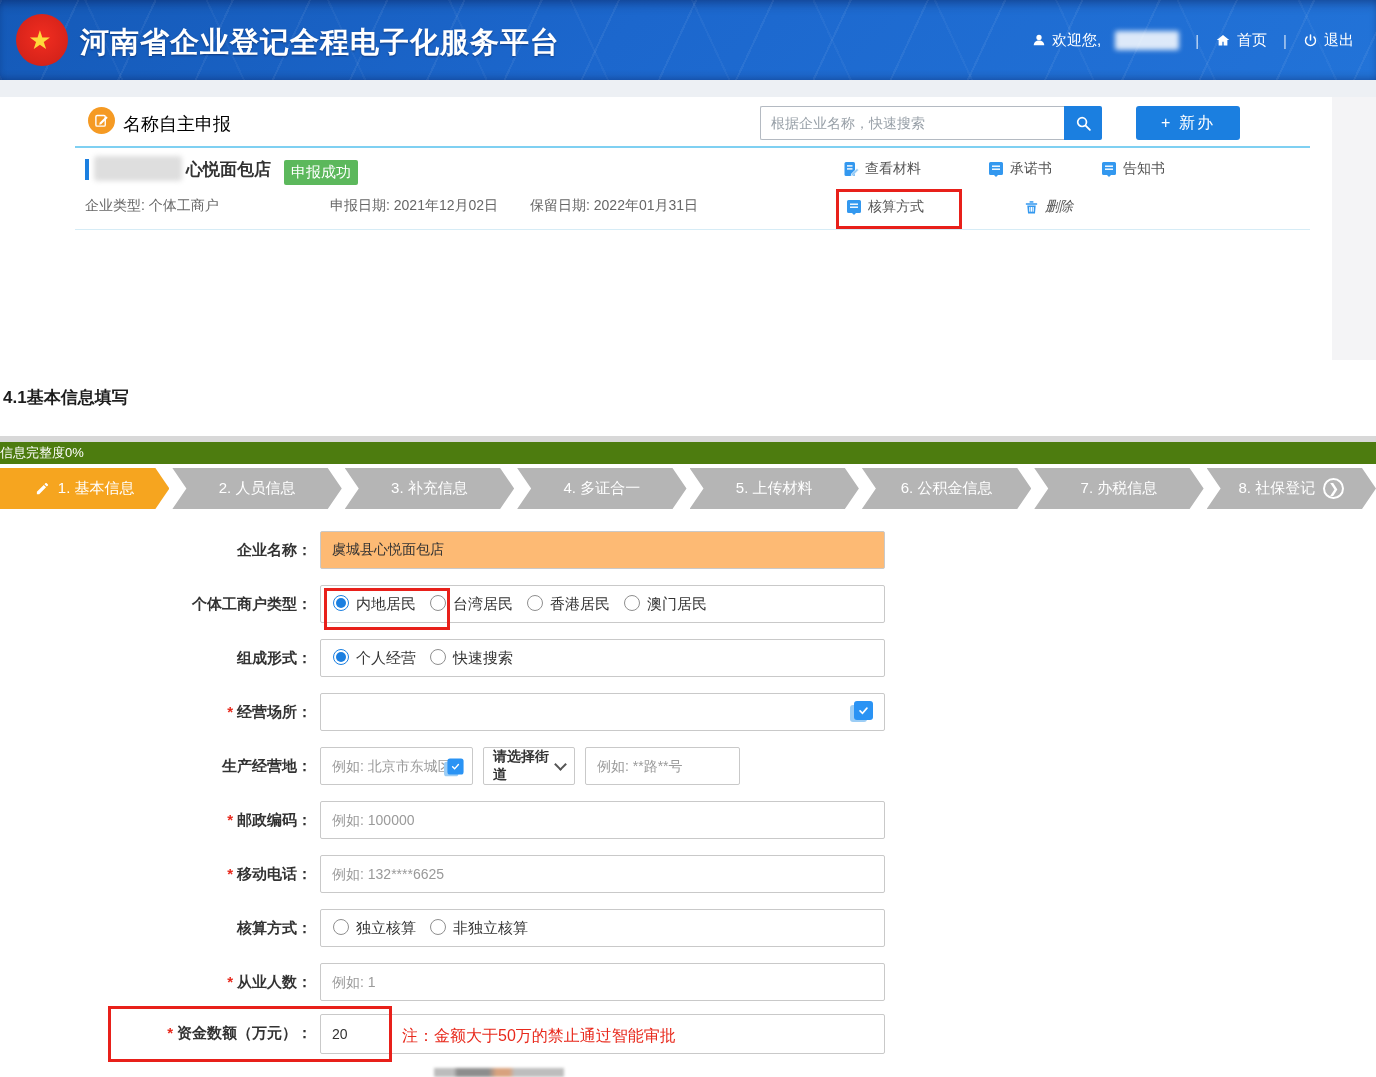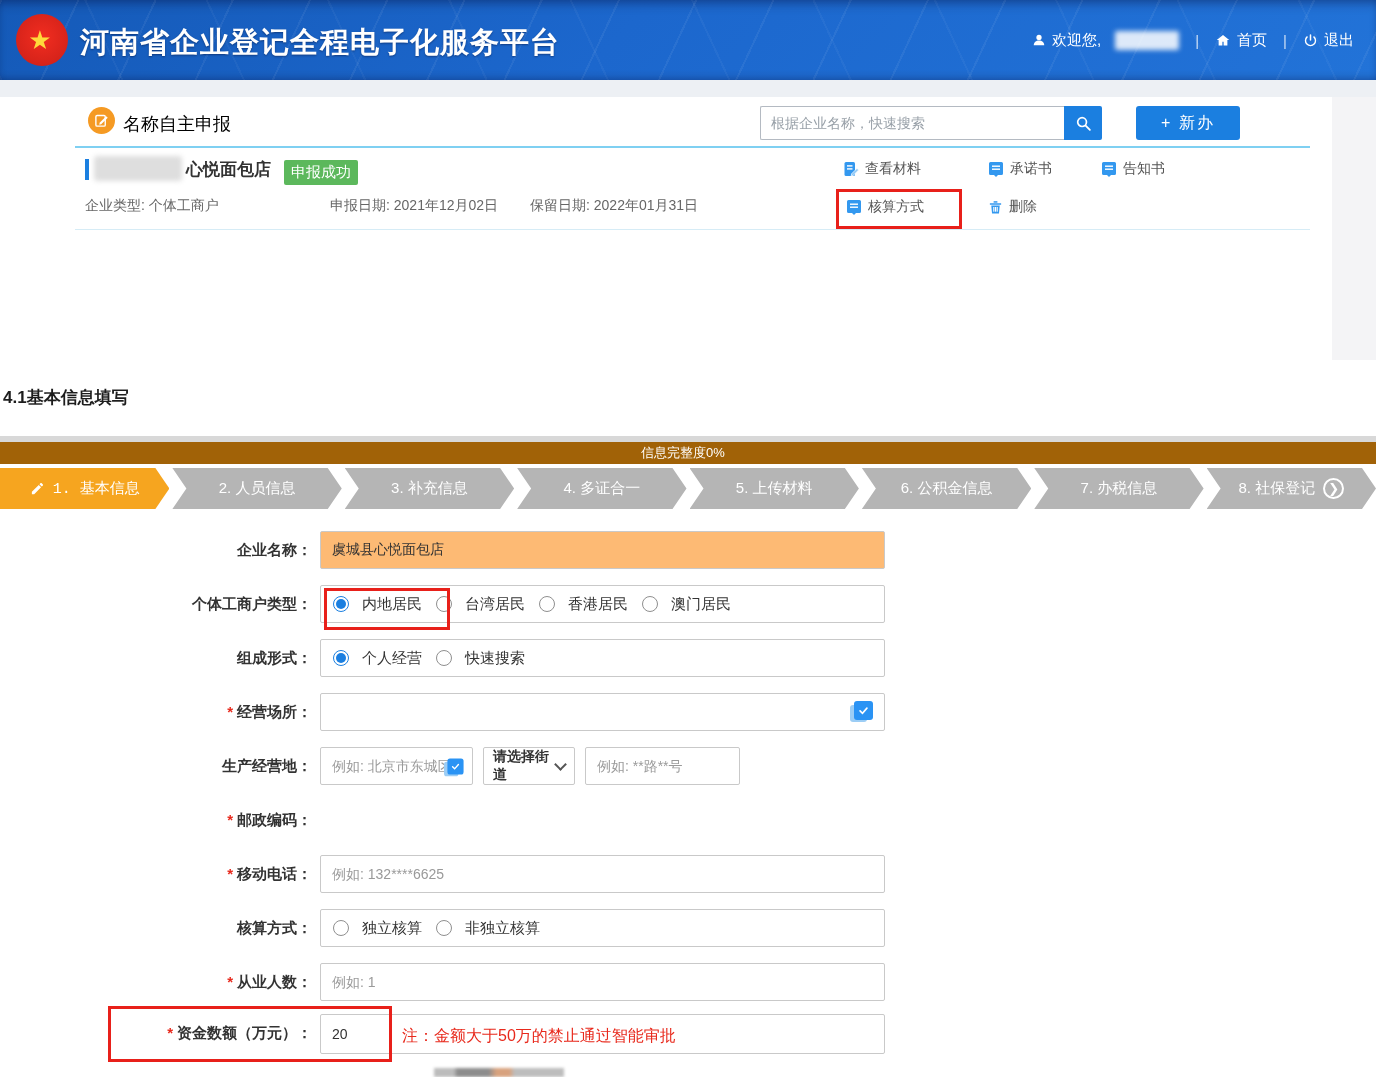--- a/index.html
+++ b/index.html
@@ -55,45 +55,45 @@
   .alink{position:absolute;display:flex;align-items:center;gap:6px;font-size:14px;color:#555;cursor:pointer;}
 
   
   .redrect{position:absolute;border:3px solid #e8201a;pointer-events:none;z-index:9;}
 
   
   #doc-heading{position:absolute;left:3px;top:386px;font-size:17px;font-weight:700;color:#1d1d1d;}
 
   
   #w-strip{position:absolute;left:0;top:436px;width:1376px;height:6px;background:#d8d8d8;}
-  #w-progress{position:absolute;left:0;top:442px;width:1376px;height:22px;background:#a16207;
-       color:#fff;font-size:13px;display:flex;align-items:center;justify-content:center;
+  #w-progress{position:absolute;left:0;top:442px;width:1376px;height:22px;background:#4d7c0f;
+       color:#fff;font-size:13px;display:flex;align-items:center;justify-content:flex-start;
        padding-right:10px;box-sizing:border-box;}
   #steps{position:absolute;left:0;top:468px;width:1376px;height:41px;display:flex;gap:3px;}
   .step{flex:1 1 0;background:#b5b5b5;color:#fff;font-size:15px;display:flex;align-items:center;
        justify-content:center;gap:8px;cursor:pointer;
        clip-path:polygon(0 0,calc(100% - 14px) 0,100% 50%,calc(100% - 14px) 100%,0 100%,14px 50%);}
   .step:first-child{clip-path:polygon(0 0,calc(100% - 14px) 0,100% 50%,calc(100% - 14px) 100%,0 100%);}
-  .step.active{background:#f6a51f;font-family:Liberation Mono, monospace;}
+  .step.active{background:#f6a51f;}
   .more{width:21px;height:21px;border:2px solid #fff;border-radius:50%;box-sizing:border-box;
        display:flex;align-items:center;justify-content:center;font-size:13px;font-weight:700;}
 
   
   .frow{position:absolute;left:60px;width:860px;height:42px;}
   .frow .lbl{position:absolute;left:0;top:10px;width:252px;text-align:right;font-size:15px;
        font-weight:700;color:#333;white-space:nowrap;}
   .star{color:#e8291c;margin-right:4px;}
   .fld{position:absolute;left:260px;top:0;}
   .inp{height:38px;border:1px solid #c9c9c9;border-radius:2px;box-sizing:border-box;padding:0 11px;
        font:14px "Liberation Sans","DejaVu Sans",sans-serif;color:#333;background:#fff;}
   .inp::placeholder{color:#9a9a9a;}
   .inp[readonly].gray{background:#fdba74;}
   .boxfld{width:565px;height:38px;border:1px solid #c9c9c9;border-radius:2px;box-sizing:border-box;
        background:#fff;display:flex;align-items:center;padding:0 12px;gap:14px;}
-  .opt{display:flex;align-items:center;gap:13px;font-size:15px;color:#333;cursor:pointer;}
+  .opt{display:flex;gap:7px;font-size:15px;color:#333;cursor:pointer;}
   .rad{width:16px;height:16px;border:1px solid #8f8f8f;border-radius:50%;background:#fff;
        box-sizing:border-box;position:relative;flex:0 0 auto;}
   .rad.on{border-color:#1b7fe0;}
   .rad.on::after{content:"";position:absolute;inset:2px;border-radius:50%;background:#1b7fe0;}
   .chkicon{position:absolute;width:19px;height:19px;z-index:1;cursor:pointer;}
   .chkicon::before{content:"";position:absolute;left:-4px;top:4px;width:17px;height:17px;
        background:#9ccdf5;border-radius:3px;}
   .chkicon .front{position:absolute;inset:0;background:#2a93f4;border-radius:3px;
        display:flex;align-items:center;justify-content:center;}
   .sel{width:92px;height:38px;border:1px solid #c9c9c9;border-radius:2px;box-sizing:border-box;
@@ -273,20 +273,21 @@
           </span>
           <div class="sel" style="position: absolute; left: 163px;">
             <span>请选择街道</span>
             <span class="car"></span>
           </div>
           <input class="inp" placeholder="例如: **路**号" style="width: 155px; position: absolute; left: 265px;">
         </div>
       </div>
       <div class="frow" style="top: 801px;">
         <div class="lbl"><span class="star">*</span>邮政编码：</div>
+        <div class="fld"><input class="inp" placeholder="例如: 100000" style="width: 565px;"></div>
       </div>
       <div class="frow" style="top: 855px;">
         <div class="lbl"><span class="star">*</span>移动电话：</div>
         <div class="fld"><input class="inp" placeholder="例如: 132****6625" style="width: 565px;"></div>
       </div>
       <div class="frow" style="top: 909px;">
         <div class="lbl">核算方式：</div>
         <div class="fld">
           <div class="boxfld">
             <span class="opt">
@@ -354,21 +355,21 @@
     <div class="alink" style="left: 846px; top: 198px;">
       <span style="display: flex;">
         <svg width="16" height="16" viewBox="0 0 16 16">
           <path d="M2.5 1h11a1.5 1.5 0 0 1 1.5 1.5v10a1.5 1.5 0 0 1-1.5 1.5H10l-2 2-2-2H2.5A1.5 1.5 0 0 1 1 12.5v-10A1.5 1.5 0 0 1 2.5 1z" fill="#3398ef"></path>
           <rect x="4" y="4.5" width="8" height="1.4" fill="#fff"></rect>
           <rect x="4" y="7.5" width="8" height="1.4" fill="#fff"></rect>
         </svg>
       </span>
       <span>核算方式</span>
     </div>
-    <div class="alink" style="left: 988px; top: 198px;">
+    <div class="alink" style="left: 1024px; top: 198px; font-style: italic;">
       <span style="display: flex;">
         <svg width="15" height="16" viewBox="0 0 16 16">
           <rect x="2" y="4" width="12" height="1.6" fill="#3398ef"></rect>
           <rect x="6" y="1.8" width="4" height="1.6" fill="#3398ef"></rect>
           <path d="M3.5 6.5h9l-.8 8.5h-7.4z" fill="#3398ef"></path>
           <rect x="5.6" y="8" width="1.2" height="5" fill="#fff"></rect>
           <rect x="7.4" y="8" width="1.2" height="5" fill="#fff"></rect>
           <rect x="9.2" y="8" width="1.2" height="5" fill="#fff"></rect>
         </svg>
       </span>

